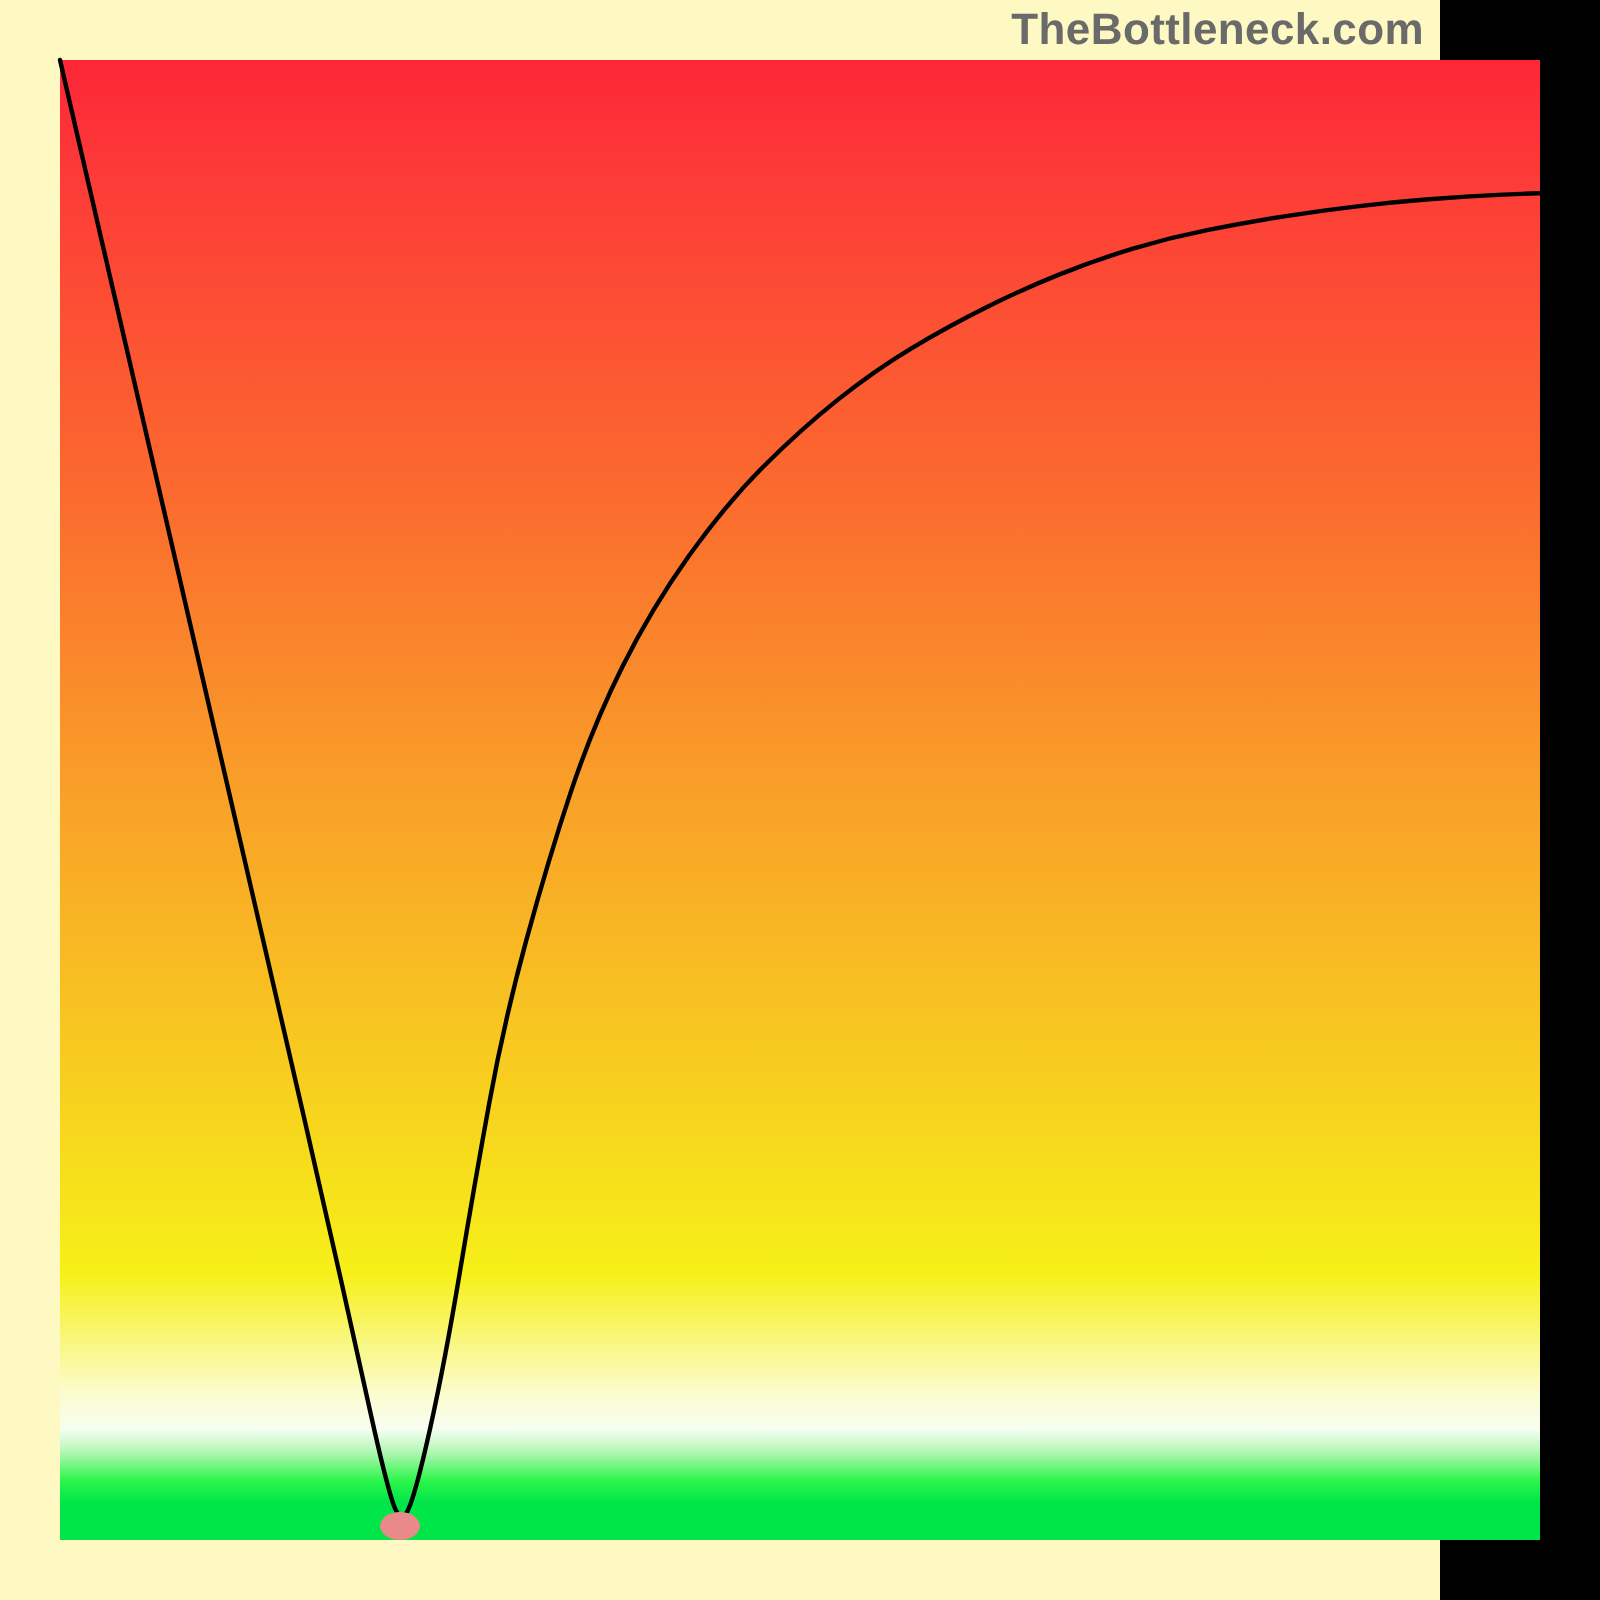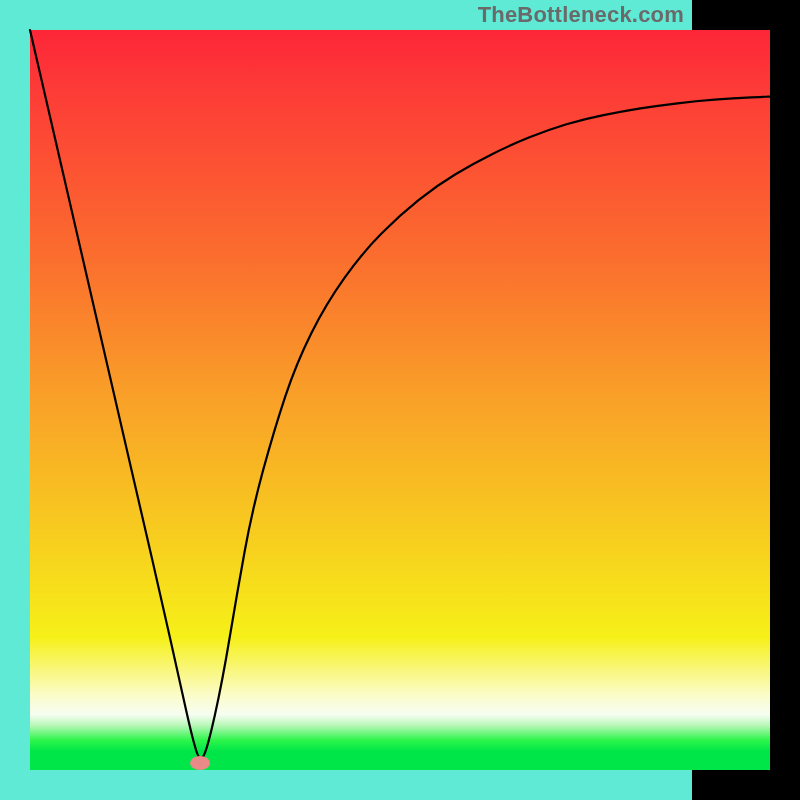--- a/index.html
+++ b/index.html
@@ -7,21 +7,22 @@
     padding: 0;
     width: 800px;
     height: 800px;
     background: #000;
     font-family: Arial, Helvetica, sans-serif;
   }
   .frame {
     position: relative;
     width: 692px;
     height: 800px;
-    background: #5eead4;
+    background: #fef9c3;
+    padding-left: 28px;
   }
   .watermark {
     position: absolute;
     top: 2px;
     right: 8px;
     color: #6a6a6a;
     font-size: 22px;
     font-weight: 600;
     letter-spacing: 0.2px;
   }

